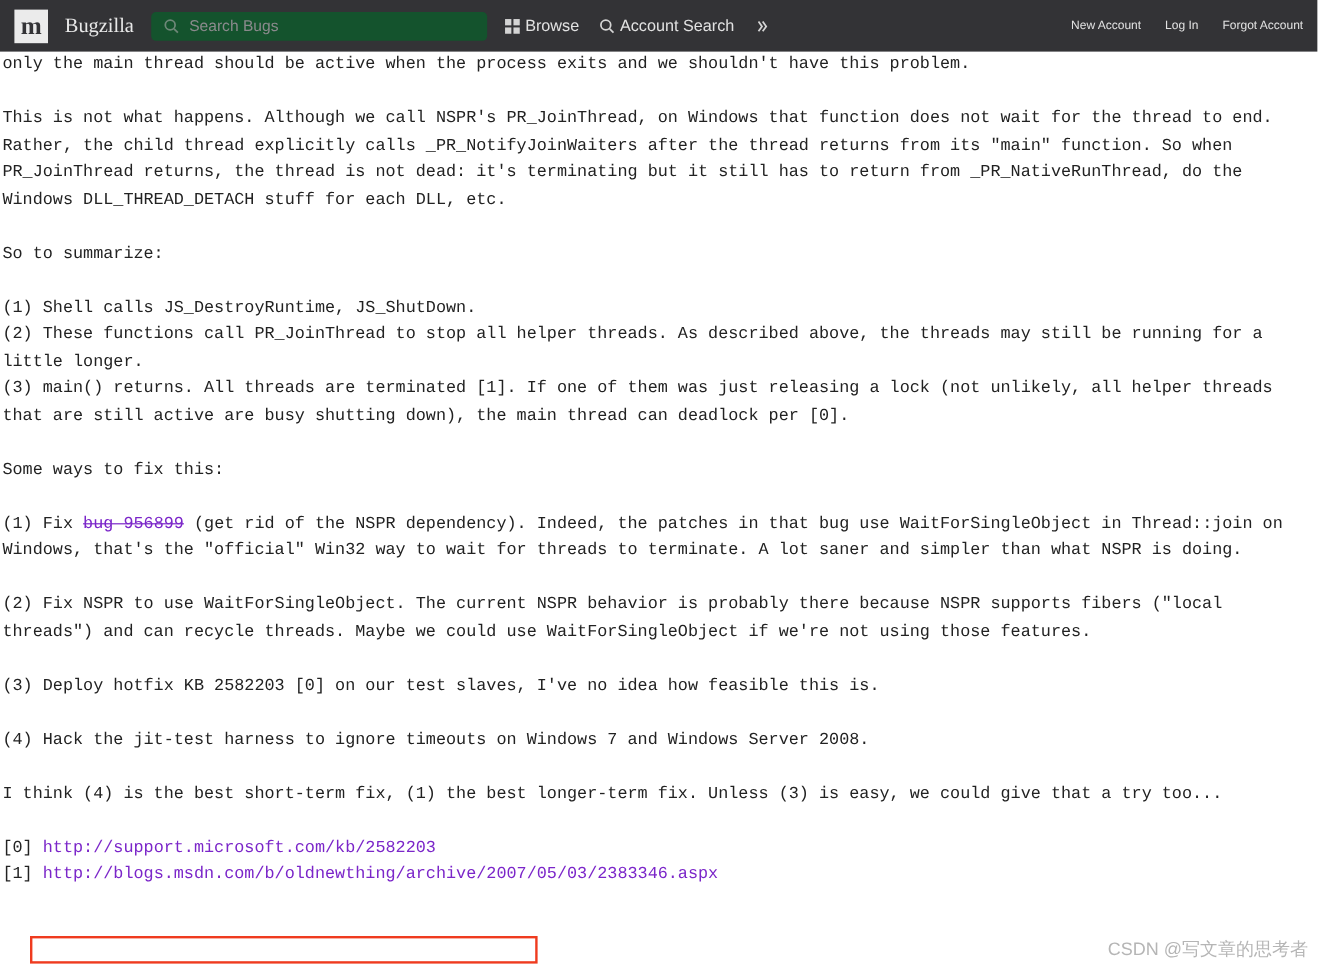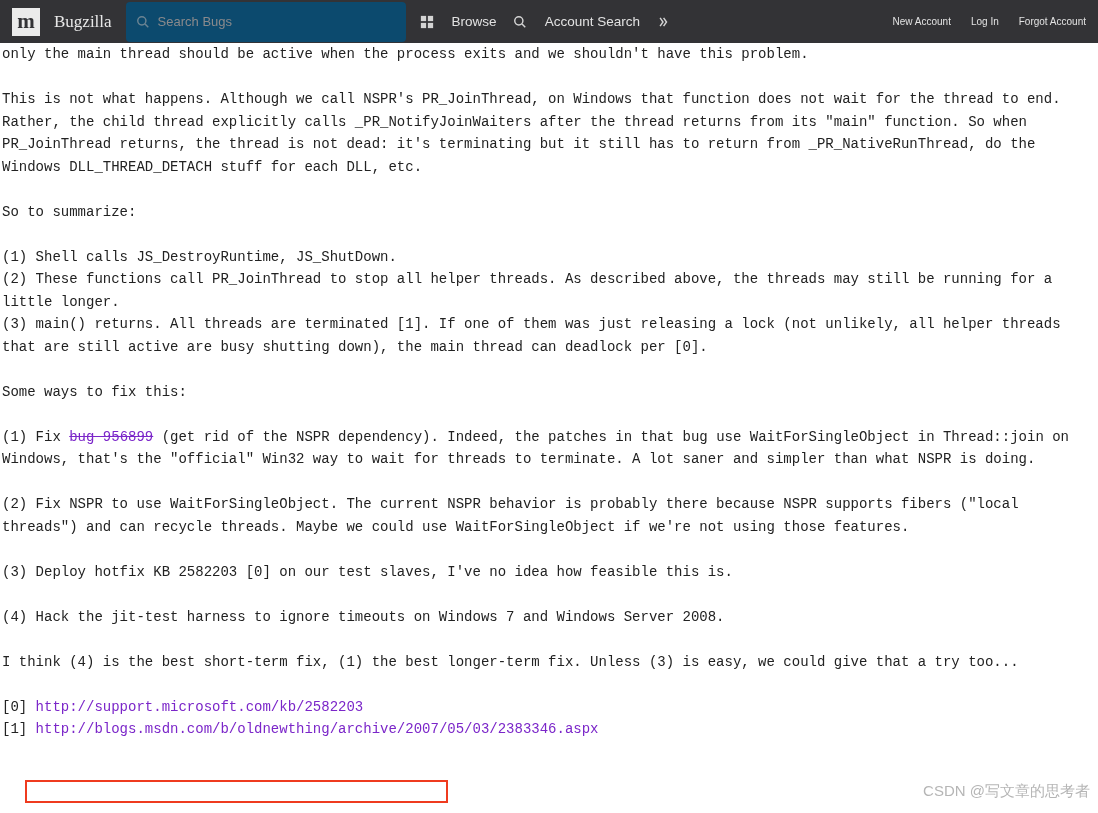--- a/index.html
+++ b/index.html
@@ -1,26 +1,26 @@
 <!DOCTYPE html>
 <html><head>
 <meta charset="utf-8">
 <style>
 * { margin: 0; padding: 0; box-sizing: border-box; }
 body { font-family: "Segoe UI", Arial, sans-serif; background: #fff; width: 1098px; height: 813px; overflow: hidden; position: relative; }
 
 .header { height: 43px; background: #333336; display: flex; align-items: center; padding: 0 12px; color: #d4d4d4; }
 .logo { width: 28px; height: 28px; background: #ebebeb; display: flex; align-items: center; justify-content: center; color: #333336; font-weight: bold; font-size: 21px; margin-right: 14px; font-family: Georgia, serif; }
 .brand { font-size: 17px; font-family: Georgia, serif; color: #e8e8e8; margin-right: 14px; }
-.search-box { background: #0c4a6e; border-radius: 4px; height: 40px; display: flex; align-items: center; padding: 0 10px; width: 280px; }
+.search-box { background: #14532d; border-radius: 4px; height: 24px; display: flex; align-items: center; padding: 0 10px; width: 280px; }
 .search-icon { width: 14px; height: 14px; margin-right: 8px; opacity: 0.6; }
 .search-input { background: transparent; border: none; outline: none; color: #ccc; font-size: 13px; flex: 1; }
 .search-input::placeholder { color: #8a8a8c; }
 .nav-right { display: flex; align-items: center; gap: 16px; margin-left: 14px; }
-.nav-item { display: flex; align-items: center; gap: 18px; font-size: 13.5px; color: #e2e2e2; cursor: pointer; }
+.nav-item { display: flex; align-items: center; gap: 4px; font-size: 13.5px; color: #e2e2e2; cursor: pointer; }
 .nav-item svg { width: 14px; height: 14px; }
 .spacer { flex: 1; }
 .auth-links { display: flex; gap: 20px; font-size: 10px; align-items: flex-end; }
 .auth-links span { cursor: pointer; color: #e2e2e2; }
 
 .content { padding: 0 2px; font-family: "Consolas", "Courier New", monospace; font-size: 14px; line-height: 22.5px; color: #222; white-space: pre-wrap; word-break: break-word; position: relative; }
 .content .seg { display: inline; }
 .bug-link { color: #7b26c9; text-decoration: line-through; cursor: pointer; }
 .url-link { color: #7b26c9; cursor: pointer; }
 

